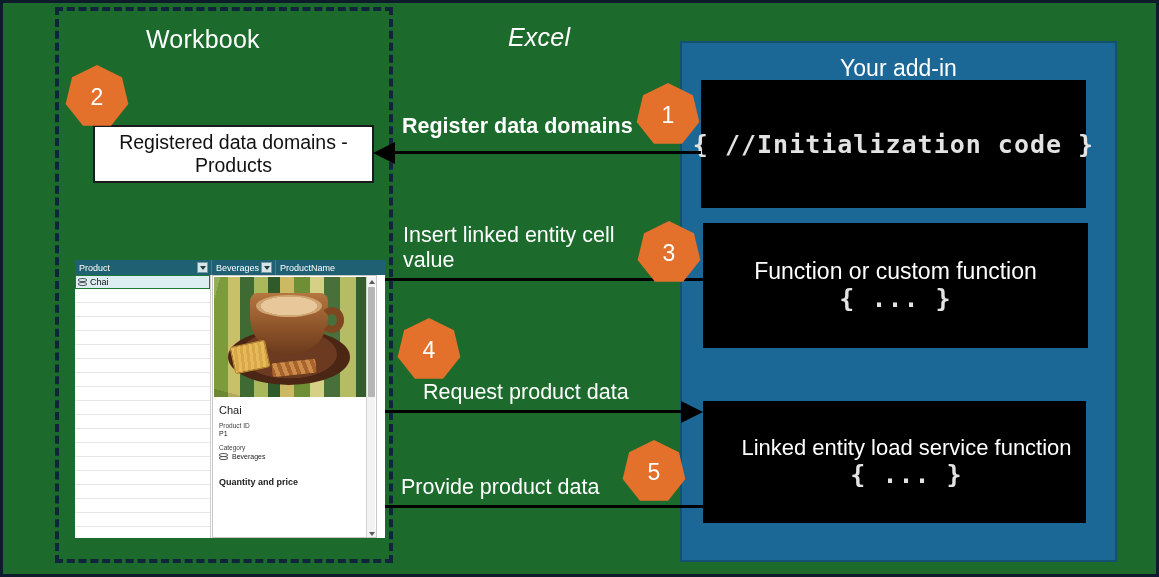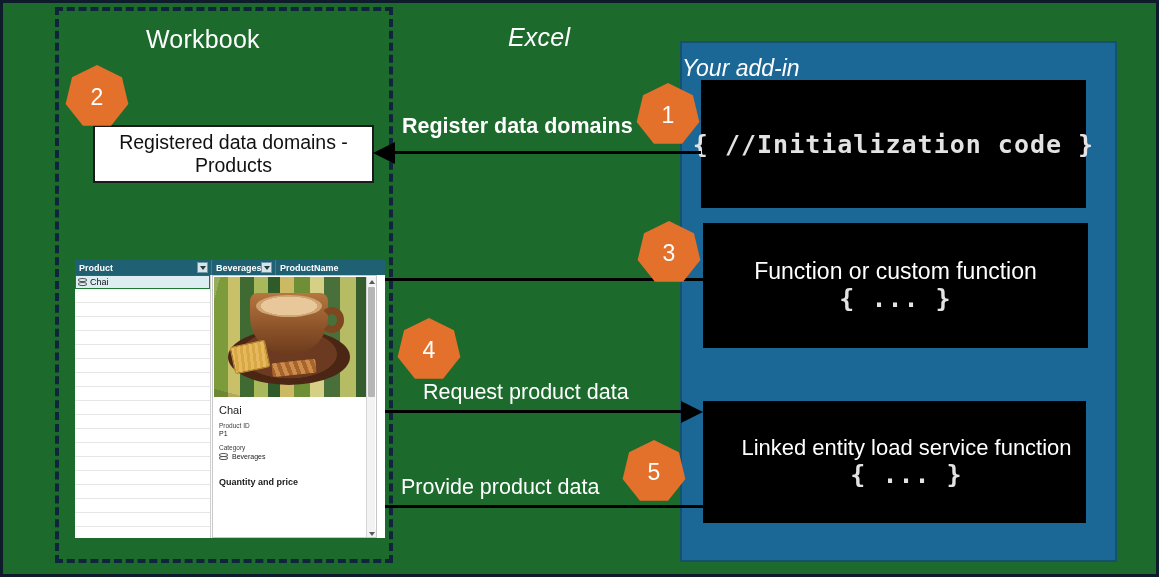--- a/index.html
+++ b/index.html
@@ -23,22 +23,22 @@
   }
   #workbook-title{left:143px;top:22px;}
   #excel-title{left:505px;top:20px;font-style:italic;}
 
   
   #addin-panel{
     position:absolute;left:677px;top:38px;width:437px;height:521px;
     background:#1b6897;border:2px solid #14506f;box-sizing:border-box;
   }
   #addin-title{
-    position:absolute;left:0;top:12px;width:100%;
-    color:#ffffff;font-size:23px;font-style:italic;
+    position:absolute;left:0;top:12px;width:100%;text-align:center;
+    color:#ffffff;font-size:23px;
   }
   .code-box{
     position:absolute;background:#000000;
     display:flex;flex-direction:column;align-items:center;justify-content:center;
     text-align:center;box-sizing:border-box;
   }
   #code-box-1{left:698px;top:77px;width:385px;height:128px;}
   #code-box-2{left:700px;top:220px;width:385px;height:125px;}
   #code-box-3{left:700px;top:398px;width:383px;height:122px;padding-left:24px;}
   .code-mono{
@@ -86,21 +86,21 @@
 
   
   #excel-shot{
     position:absolute;left:72px;top:257px;width:310px;height:278px;
     background:#ffffff;box-sizing:border-box;overflow:hidden;
     font-family:"Liberation Sans",sans-serif;
   }
   #excel-header{
     position:absolute;left:0;top:0;width:100%;height:15px;
     background:#1f6173;display:flex;align-items:center;
-    color:#ffffff;font-size:9px;font-weight:bold;
+    color:#ffffff;font-size:9px;font-weight:normal;
   }
   .col-h{position:relative;height:15px;display:flex;align-items:center;
          padding-left:4px;box-sizing:border-box;overflow:hidden;}
   #col-product{width:136px;}
   #col-pid{width:64px;border-left:1px solid #3b7f91;}
   #col-pname{width:110px;border-left:1px solid #3b7f91;}
   .filter-btn{
     position:absolute;right:3px;top:2px;width:11px;height:11px;
     background:#d8e4e6;border:1px solid #6f9aa4;box-sizing:border-box;
     display:flex;align-items:center;justify-content:center;
@@ -235,20 +235,21 @@
   <div class="arrow-line" style="left:140px;top:275px;width:560px;"></div>
   <div class="arrow-head left" style="left:118px;top:266px;"></div>
 
   <div class="arrow-line" style="left:370px;top:407px;width:308px;"></div>
   <div class="arrow-head right" style="left:678px;top:398px;"></div>
 
   <div class="arrow-line" style="left:345px;top:502px;width:355px;"></div>
   <div class="arrow-head left" style="left:323px;top:493px;"></div>
 
   <div class="flow-label" style="left:399px;top:111px;font-weight:bold;">Register data domains</div>
+  <div class="flow-label" style="left:400px;top:220px;width:235px;">Insert linked entity cell value</div>
   <div class="flow-label" style="left:420px;top:377px;">Request product data</div>
   <div class="flow-label" style="left:398px;top:472px;">Provide product data</div>
 
   <div class="badge" style="left:633px;top:80px;">1</div>
   <div class="badge" style="left:62px;top:62px;">2</div>
   <div class="badge" style="left:634px;top:218px;">3</div>
   <div class="badge" style="left:394px;top:315px;">4</div>
   <div class="badge" style="left:619px;top:437px;">5</div>
 
   <div id="excel-shot">

